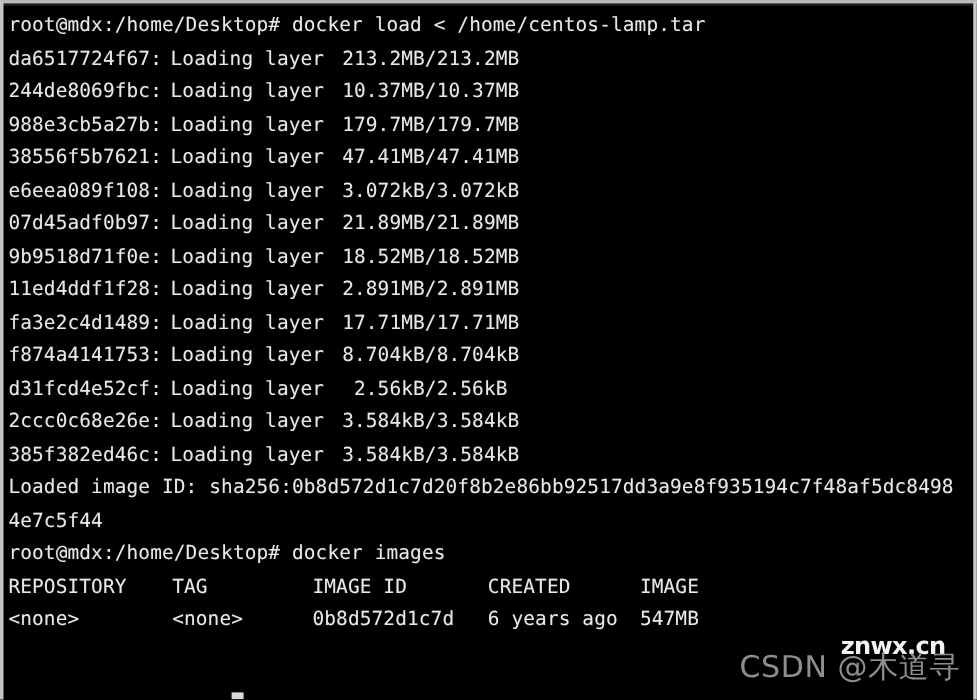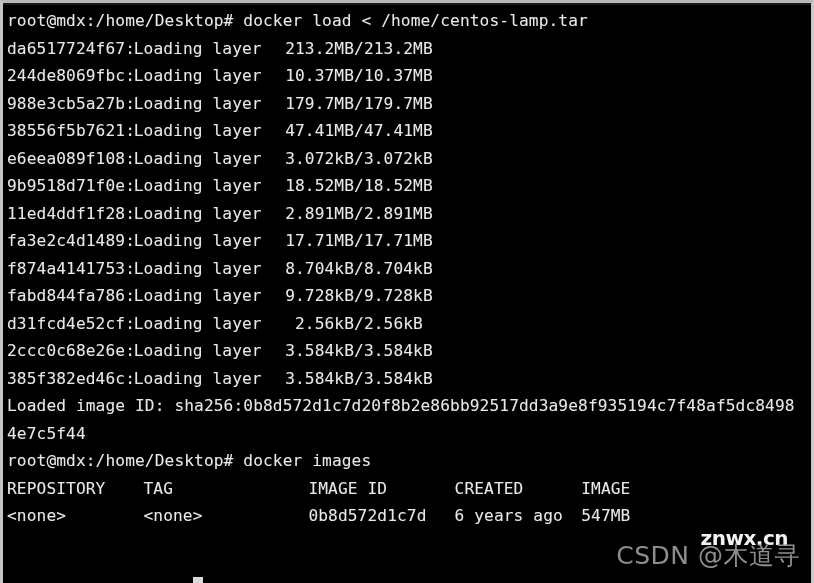--- a/index.html
+++ b/index.html
@@ -58,27 +58,27 @@
     line-height: 27.5px;
     height: 27.5px;
     white-space: pre;
     letter-spacing: 0.1px;
     text-shadow: 0 0 1px rgba(255,255,255,0.22);
   }
 
   
   .layer-row { white-space: pre; }
   .col-id      { display: inline-block; width: 13ch; }
-  .col-label   { display: inline-block; width: 14ch; }
+  .col-label   { display: inline-block; width: 14ch; text-align: right; }
   .col-size    { display: inline-block; width: 20ch; margin-left: 15px; }
 
   
   .img-col-repo    { display: inline-block; width: 14ch; }
   .img-col-tag     { display: inline-block; width: 12ch; }
-  .img-col-id      { display: inline-block; width: 15ch; margin-left: 48px; }
+  .img-col-id      { display: inline-block; width: 15ch; }
   .img-col-created { display: inline-block; width: 13ch; }
   .img-col-size    { display: inline-block; width: 8ch; }
 
   #cursor-block {
     position: absolute;
     left: 190px;
     bottom: 0px;
     width: 10px;
     height: 6px;
     background: #d9d9d9;
@@ -122,25 +122,25 @@
 <div id="terminal-window">
   <div id="terminal-screen">
 
     <div class="term-line">root@mdx:/home/Desktop# docker load &lt; /home/centos-lamp.tar</div>
 
     <div class="term-line layer-row"><span class="col-id">da6517724f67:</span><span class="col-label">Loading layer</span><span class="col-size">213.2MB/213.2MB</span></div>
     <div class="term-line layer-row"><span class="col-id">244de8069fbc:</span><span class="col-label">Loading layer</span><span class="col-size">10.37MB/10.37MB</span></div>
     <div class="term-line layer-row"><span class="col-id">988e3cb5a27b:</span><span class="col-label">Loading layer</span><span class="col-size">179.7MB/179.7MB</span></div>
     <div class="term-line layer-row"><span class="col-id">38556f5b7621:</span><span class="col-label">Loading layer</span><span class="col-size">47.41MB/47.41MB</span></div>
     <div class="term-line layer-row"><span class="col-id">e6eea089f108:</span><span class="col-label">Loading layer</span><span class="col-size">3.072kB/3.072kB</span></div>
+    <div class="term-line layer-row"><span class="col-id">07d45adf0b97:</span><span class="col-label">Loading layer</span><span class="col-size">21.89MB/21.89MB</span></div>
     <div class="term-line layer-row"><span class="col-id">9b9518d71f0e:</span><span class="col-label">Loading layer</span><span class="col-size">18.52MB/18.52MB</span></div>
     <div class="term-line layer-row"><span class="col-id">11ed4ddf1f28:</span><span class="col-label">Loading layer</span><span class="col-size">2.891MB/2.891MB</span></div>
     <div class="term-line layer-row"><span class="col-id">fa3e2c4d1489:</span><span class="col-label">Loading layer</span><span class="col-size">17.71MB/17.71MB</span></div>
     <div class="term-line layer-row"><span class="col-id">f874a4141753:</span><span class="col-label">Loading layer</span><span class="col-size">8.704kB/8.704kB</span></div>
-    <div class="term-line layer-row"><span class="col-id">fabd844fa786:</span><span class="col-label">Loading layer</span><span class="col-size">9.728kB/9.728kB</span></div>
     <div class="term-line layer-row"><span class="col-id">d31fcd4e52cf:</span><span class="col-label">Loading layer</span><span class="col-size"> 2.56kB/2.56kB</span></div>
     <div class="term-line layer-row"><span class="col-id">2ccc0c68e26e:</span><span class="col-label">Loading layer</span><span class="col-size">3.584kB/3.584kB</span></div>
     <div class="term-line layer-row"><span class="col-id">385f382ed46c:</span><span class="col-label">Loading layer</span><span class="col-size">3.584kB/3.584kB</span></div>
 
     <div class="term-line">Loaded image ID: sha256:0b8d572d1c7d20f8b2e86bb92517dd3a9e8f935194c7f48af5dc8498</div>
     <div class="term-line">4e7c5f44</div>
 
     <div class="term-line">root@mdx:/home/Desktop# docker images</div>
 
     <div class="term-line"><span class="img-col-repo">REPOSITORY</span><span class="img-col-tag">TAG</span><span class="img-col-id">IMAGE ID</span><span class="img-col-created">CREATED</span><span class="img-col-size">IMAGE</span></div>

